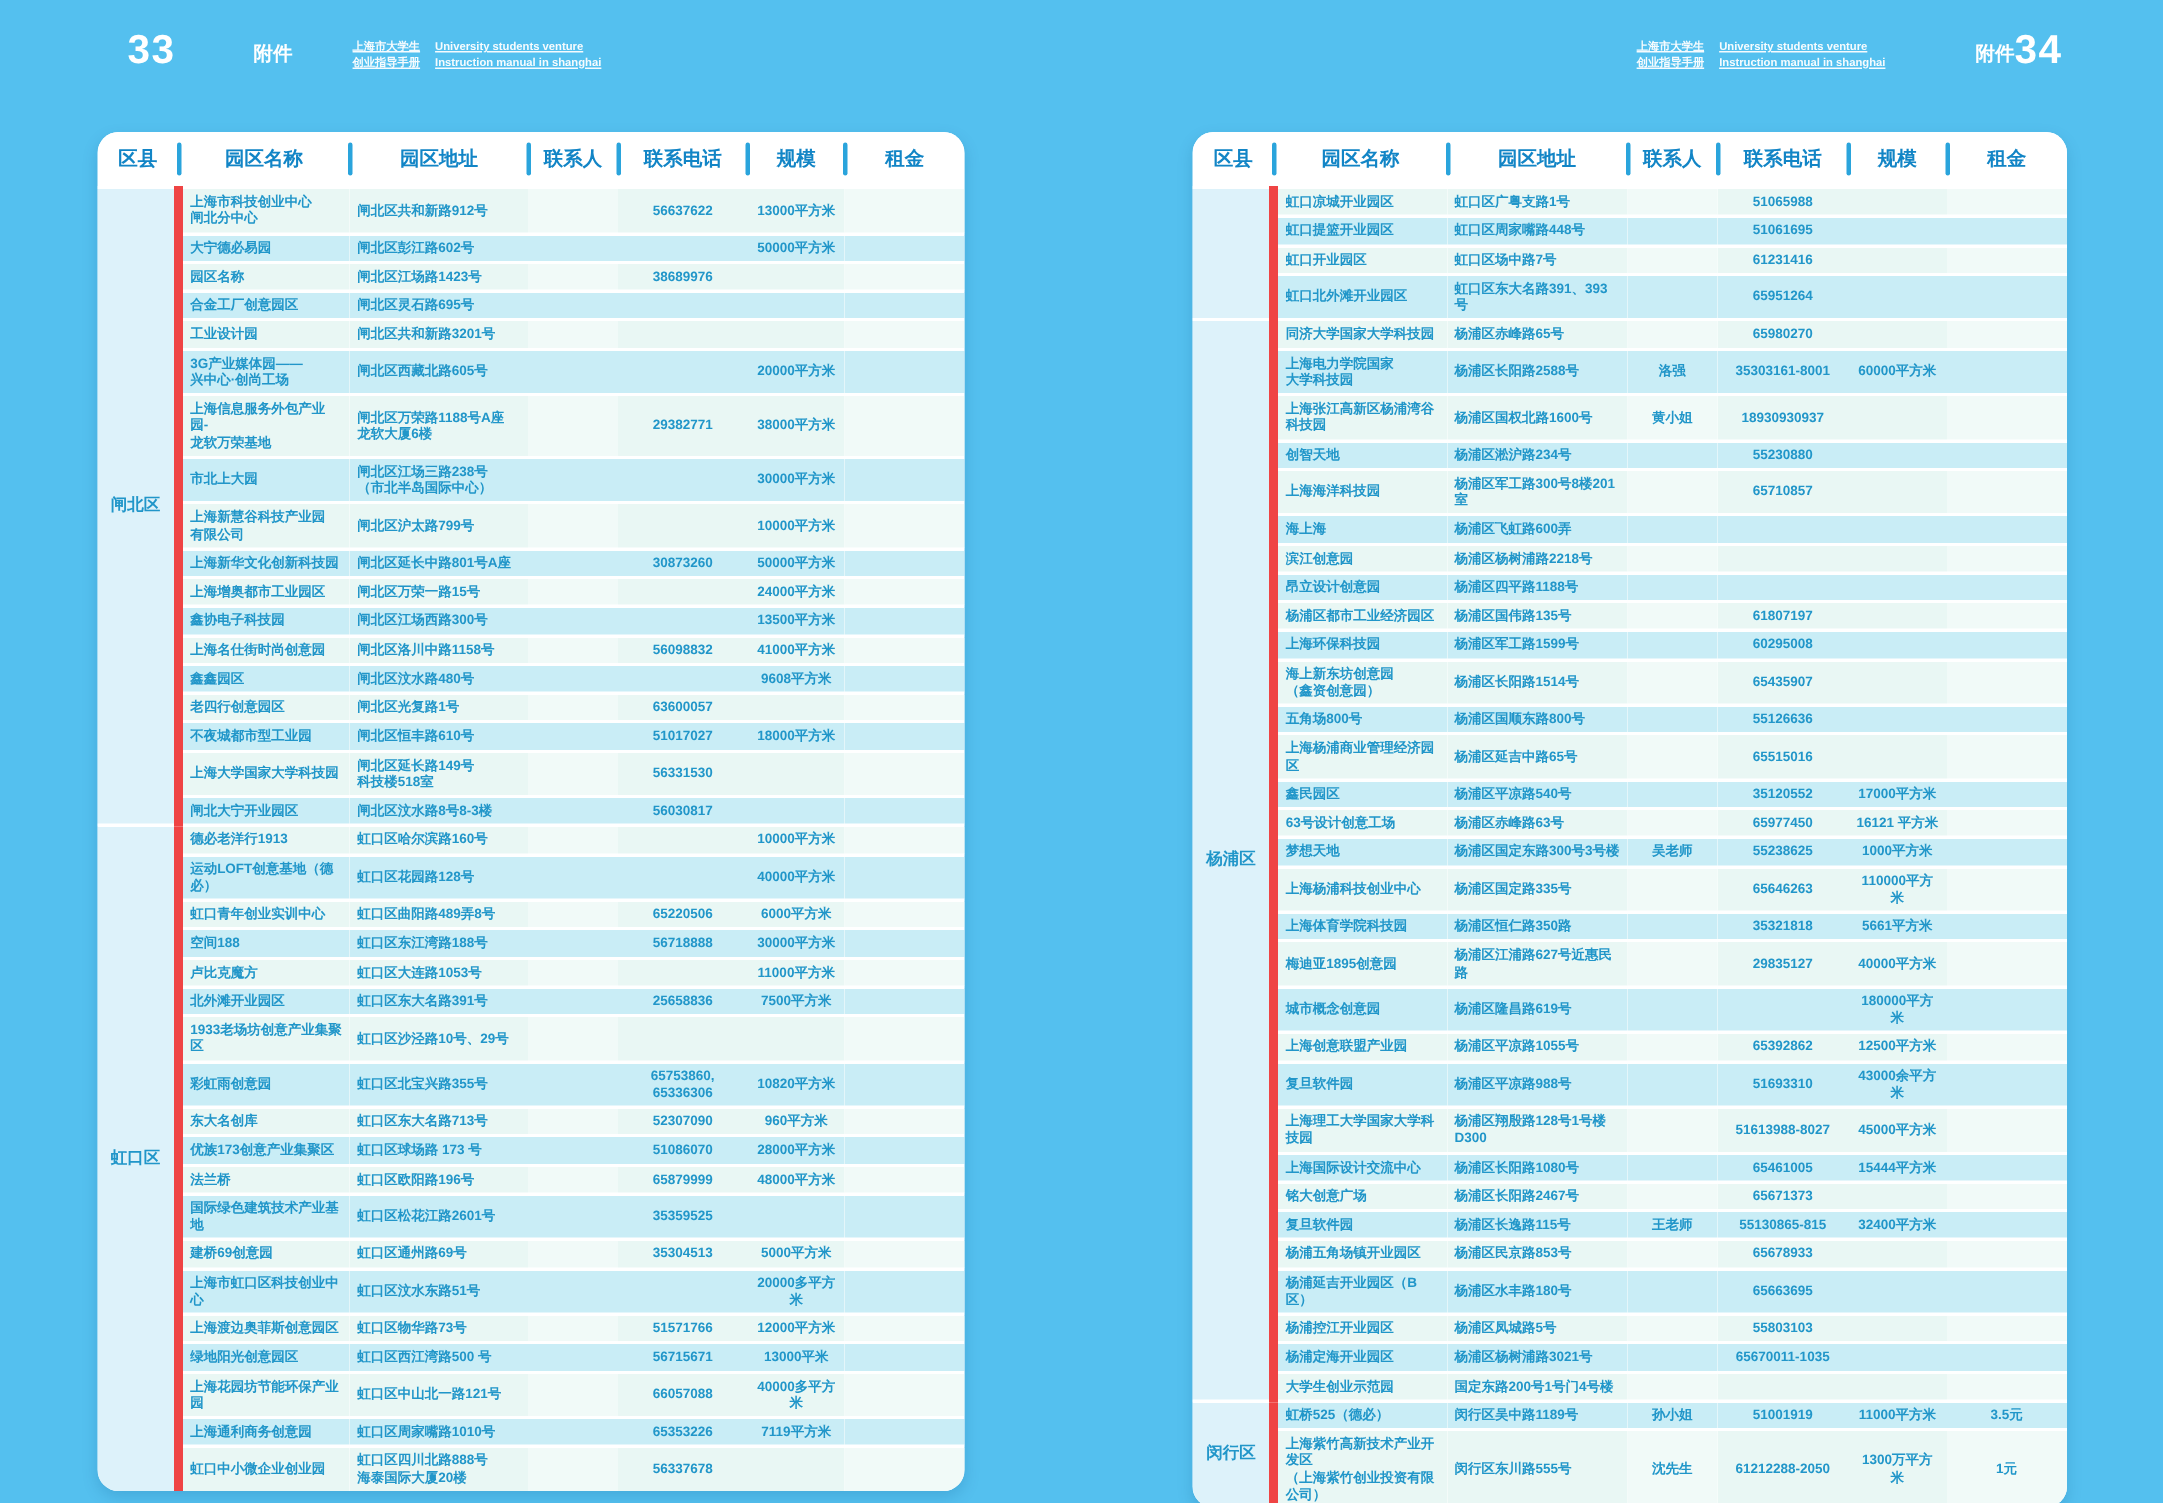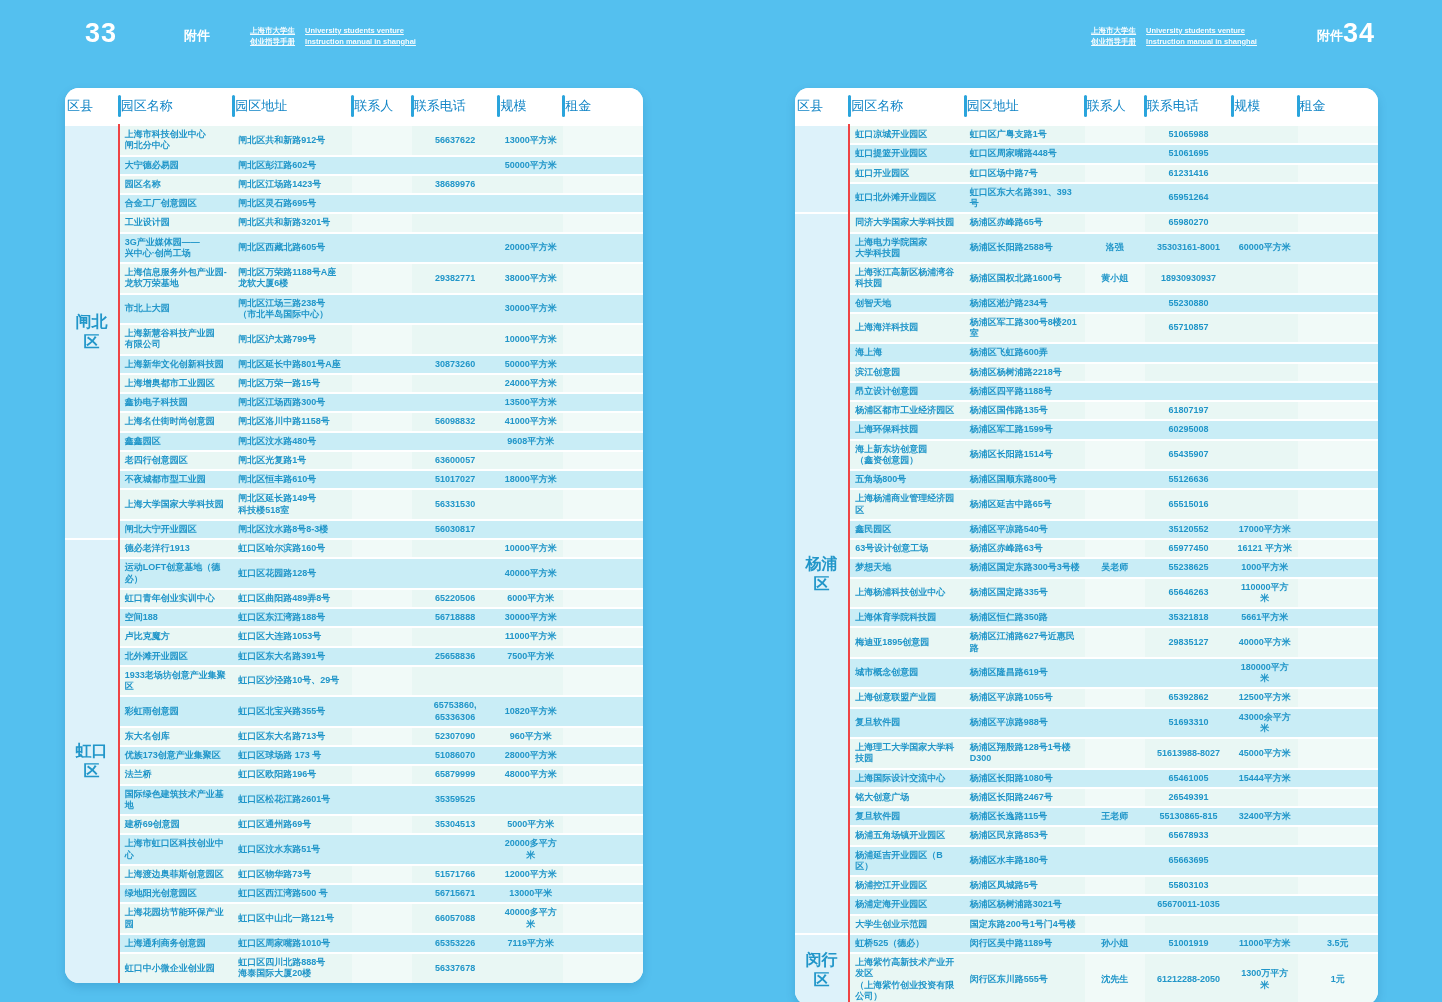--- a/index.html
+++ b/index.html
@@ -7,60 +7,60 @@
     font-family:"Liberation Sans","DejaVu Sans",sans-serif;
     background:var(--page_bg,#54c0ef);
   }
   
   .page-head{position:absolute;top:20px;display:flex;align-items:flex-start;color:#fff;}
   .page-head.left{left:85px;}
   .page-head.right{right:67px;}
   .page-no{font-size:27px;font-weight:bold;line-height:1;letter-spacing:1px;}
   .head-tag{font-size:13px;font-weight:bold;margin:7px 0 0 0;padding-left:20px;}
   .head-title{font-size:7.5px;line-height:1.4;white-space:pre-line;margin-top:6px;font-weight:bold;opacity:.95;text-decoration:underline;}
-  .page-head.left .page-no{margin-right:47px;}
+  .page-head.left .page-no{margin-right:32px;}
   .page-head.left .head-tag{margin-right:40px;}
   .page-head.left .head-title{margin-right:10px;}
   .page-head.right .page-no{}
   .page-head.right .head-tag{margin-left:40px;}
   .page-head.right .head-title{margin-left:10px;text-align:left;}
   .page-head.right .head-title.cn{text-align:right;}
 
   
   .panel{
     position:absolute;top:88px;background:#fff;border-radius:14px;overflow:hidden;
     box-shadow:0 4px 10px rgba(0,70,130,.18);
     min-height:854px;
   }
   .panel.left{left:65px;width:578px;}
   .panel.right{left:795px;width:583px;}
 
   table{border-collapse:collapse;width:100%;height:854px;table-layout:fixed;}
   thead th{
     background:#fff;color:var(--header_text,#1285c6);
-    font-size:13px;font-weight:normal;text-align:left;
+    font-size:13px;font-weight:bold;text-align:center;
     height:36px;position:relative;padding:0 2px;
   }
   thead th:not(:first-child)::before{
     content:"";position:absolute;left:-1px;top:7px;bottom:7px;width:3px;
     background:#2aa4dc;border-radius:2px;
   }
   tbody td{
     color:var(--body_text,#2196c9);
     font-size:9px;font-weight:bold;line-height:1.25;
     padding:3px 5px;border-top:2px solid #fff;
     white-space:pre-line;vertical-align:middle;
     background:var(--row_light,#e9f7f4);
     overflow:hidden;
   }
   tr.alt td{background:var(--row_dark,#c9edf6);}
   td.lite{background-image:linear-gradient(rgba(255,255,255,.35),rgba(255,255,255,.35));}
   td.district{
     background:var(--district_bg,#ddf2fa) !important;background-image:none !important;
-    text-align:center;font-size:16px;border-right:2px solid #ef4444;
+    text-align:center;font-size:11px;border-right:6px solid #ef4444;
   }
   td.c0{text-align:left;}
   td.c1{text-align:left;}
   td.c2,td.c3,td.c4,td.c5{text-align:center;}
 </style>
 </head>
 <body>
 
 <div class="page-head left">
   <div class="page-no">33</div>
@@ -662,21 +662,21 @@
           <td class="c1">杨浦区长阳路1080号</td>
           <td class="c2 lite"></td>
           <td class="c3">65461005</td>
           <td class="c4">15444平方米</td>
           <td class="c5 lite"></td>
         </tr>
         <tr>
           <td class="c0">铭大创意广场</td>
           <td class="c1">杨浦区长阳路2467号</td>
           <td class="c2 lite"></td>
-          <td class="c3">26549391</td>
+          <td class="c3">65671373</td>
           <td class="c4"></td>
           <td class="c5 lite"></td>
         </tr>
         <tr class="alt">
           <td class="c0">复旦软件园</td>
           <td class="c1">杨浦区长逸路115号</td>
           <td class="c2 lite">王老师</td>
           <td class="c3">55130865-815</td>
           <td class="c4">32400平方米</td>
           <td class="c5 lite"></td>

